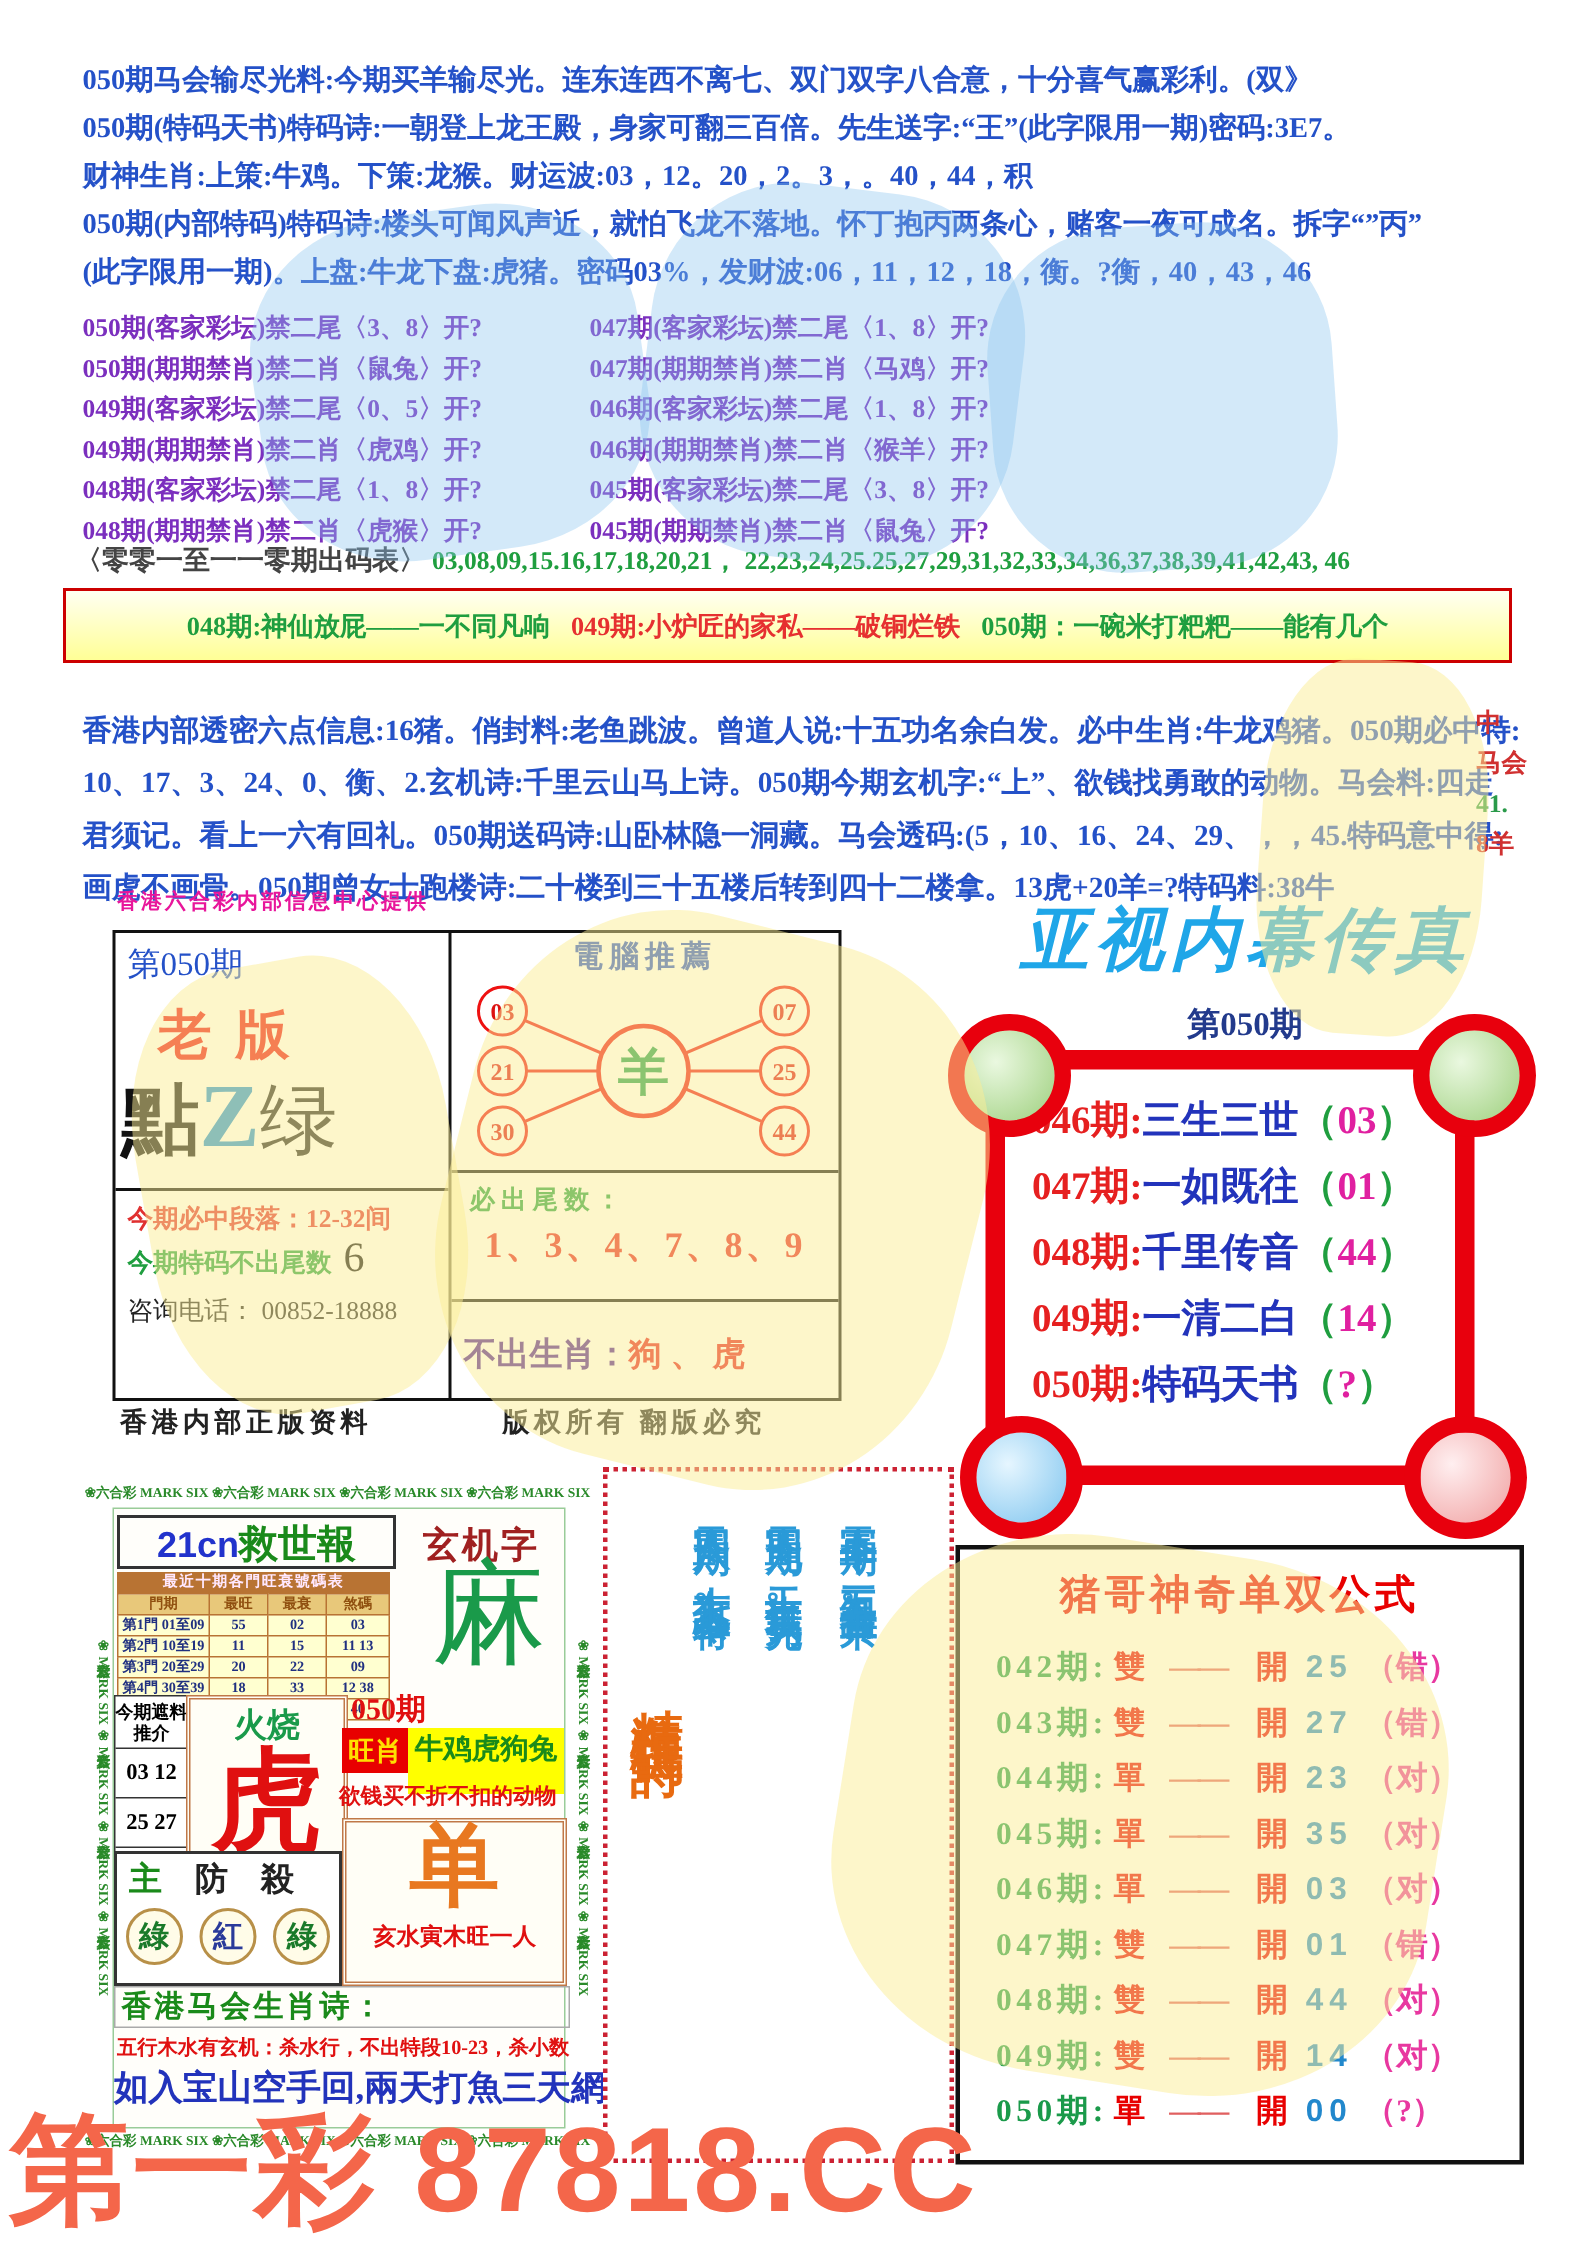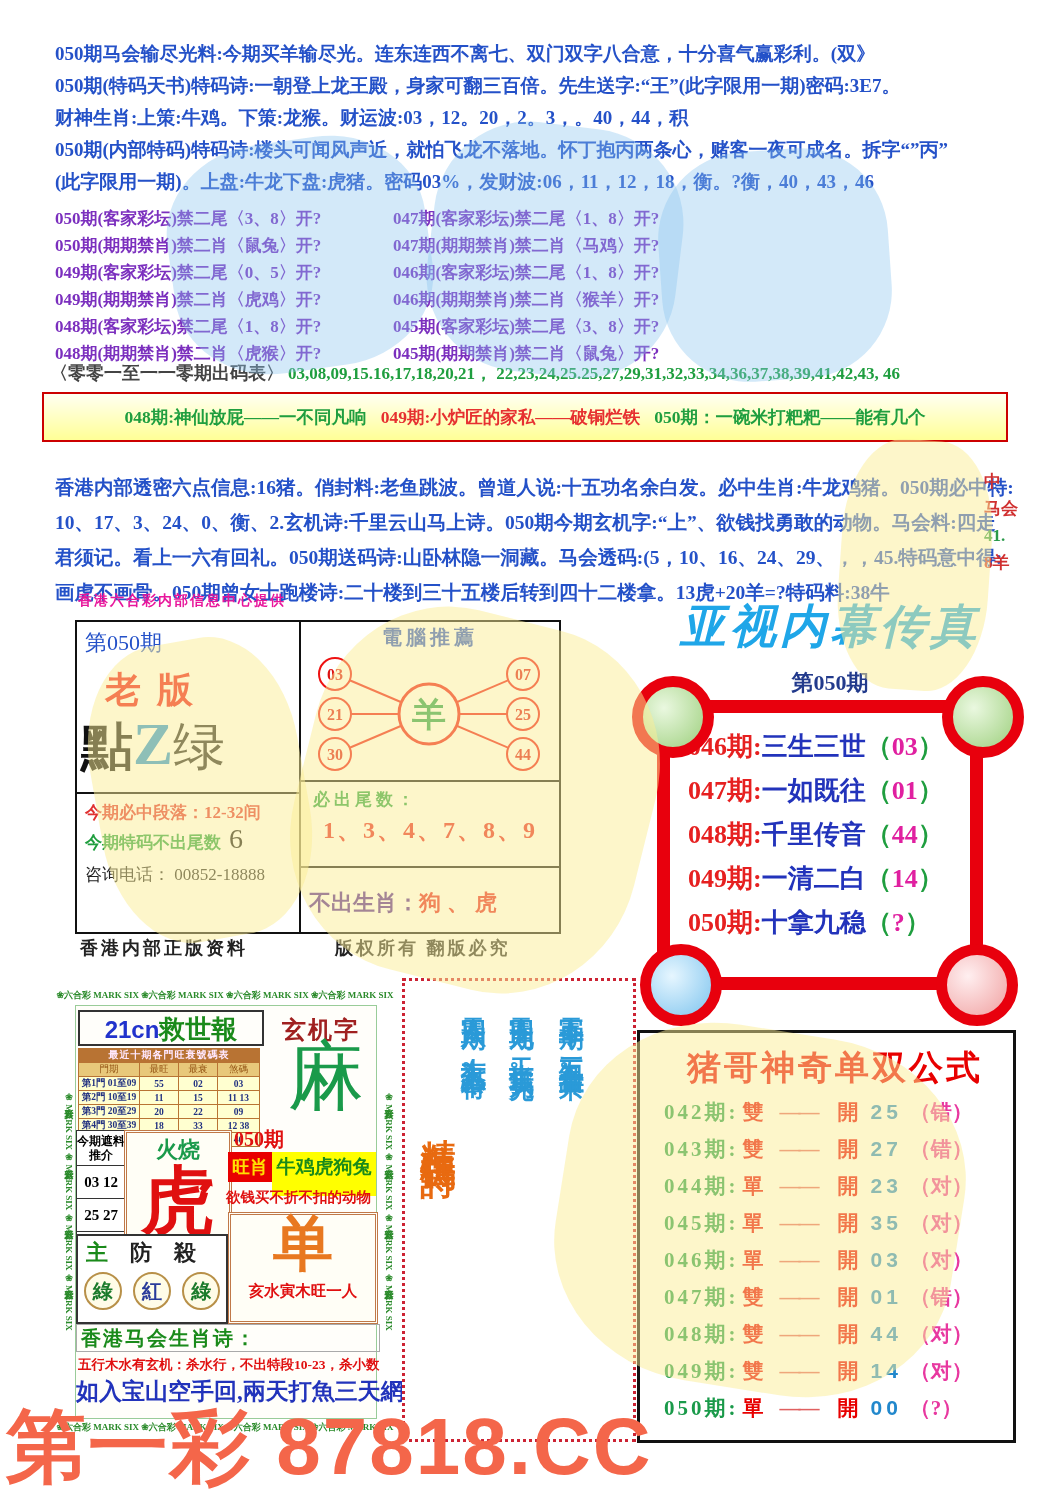--- a/index.html
+++ b/index.html
@@ -72,21 +72,21 @@
   #brandbox{left:2px;top:4px;width:182px;height:32px;border:2px solid #333;text-align:center;white-space:nowrap;}
   #brandbox .n{color:#2233cc;font-size:24px;font-weight:bold;font-family:"Liberation Sans",sans-serif;}
   #brandbox .b{color:#1a8a1a;font-size:26px;font-weight:bold;}
   #xuanji-lbl{left:206px;top:8px;color:#a02020;font-size:24px;font-weight:bold;letter-spacing:2px;}
   #xuanji{left:212px;top:30px;color:#1a9a4a;font-size:76px;line-height:80px;}
   #jtable-title{left:2px;top:42px;width:182px;height:14px;background:#b87333;color:#ffe8ff;
                 font-size:10px;font-weight:bold;text-align:center;line-height:14px;letter-spacing:1px;}
   #jtable-grid{left:2px;top:56px;width:182px;}
   #jtable-grid table{border-collapse:collapse;width:182px;}
   #jtable-grid td{border:1px solid #b87333;font-size:9.5px;text-align:center;height:10px;padding:0;}
-  #jtable-grid tr.hd td{background:#e8c87a;color:#905010;font-weight:normal;}
+  #jtable-grid tr.hd td{background:#e8c87a;color:#905010;font-weight:bold;}
   #jtable-grid tr.bd td{background:#ffffd0;color:#203080;font-weight:bold;}
   #tuijie{left:0;top:124px;width:48px;border:1px solid #333;text-align:center;background:#fff;}
   #tuijie .lb{font-size:12px;line-height:14px;font-weight:bold;border-bottom:1px solid #333;padding:3px 0;}
   #tuijie .c{font-size:15px;font-weight:bold;border-bottom:1px solid #333;height:32px;line-height:32px;}
   #tuijie .c:last-child{border-bottom:none;}
   #tiger-frame{left:48px;top:124px;width:102px;height:104px;border:3px double #c07848;background:#fffef6;text-align:center;}
   #tiger-frame .hs{color:#1a9a4a;font-size:22px;font-weight:bold;margin-top:2px;}
   #tiger-frame .hu{color:#e01010;font-size:74px;line-height:72px;font-weight:bold;}
   #issue050{left:158px;top:120px;color:#e01010;font-size:20px;font-weight:bold;}
   #wangxiao{left:152px;top:146px;white-space:nowrap;display:flex;}
@@ -110,22 +110,22 @@
   #wuxing{left:2px;top:350px;color:#e01010;font-size:13.5px;font-weight:bold;white-space:nowrap;}
   #net{left:0;top:370px;color:#2233bb;font-size:23px;font-weight:bold;white-space:nowrap;}
   
   #jz{left:402px;top:978px;width:228px;height:458px;border:3px dotted #cc2233;background:#fff;z-index:3;}
   .poem{position:absolute;writing-mode:vertical-rl;color:#2a9ad8;font-size:25px;font-weight:bold;
         top:16px;height:430px;letter-spacing:3px;}
   #jz-title{position:absolute;left:8px;top:130px;writing-mode:vertical-rl;color:#e86a10;
             font-size:35px;font-weight:bold;letter-spacing:6px;}
   
   #zhuge{left:637px;top:1030px;width:373px;height:407px;border:3px solid #111;background:#fff;z-index:3;}
-  #zhuge-title{position:absolute;left:0;top:12px;width:100%;color:#e80000;
-               font-size:34px;font-weight:bold;letter-spacing:3px;margin-left:47px;}
+  #zhuge-title{position:absolute;left:0;top:12px;width:100%;text-align:center;color:#e80000;
+               font-size:27px;font-weight:bold;letter-spacing:3px;}
   #zhuge-rows{position:absolute;left:24px;top:60px;}
   .zg-row{height:37px;line-height:37px;font-size:21px;font-weight:bold;white-space:nowrap;}
   .zg-qi{color:#1a9a4a;letter-spacing:3px;}
   .zg-dan{color:#e80000;margin-left:4px;}
   .zg-dash{color:#e06060;margin-left:16px;letter-spacing:-2px;}
   .zg-kai{color:#e80000;margin-left:20px;}
   .zg-num{color:#2288cc;letter-spacing:4px;margin-left:12px;font-family:"Liberation Sans",sans-serif;}
   .zg-res{color:#e838a0;margin-left:8px;}
   
   #banner{left:6px;top:1394px;font-size:80px;font-weight:900;color:#f4664a;letter-spacing:2px;
@@ -247,21 +247,21 @@
   <div class="abs" id="card-foot-r">版权所有  翻版必究</div>
 
   <div class="abs" id="atv-title">亚视内幕传真</div>
   <div class="abs" id="atv-issue">第050期</div>
   <div class="abs" id="atv-frame">
     <div id="atv-rows">
       <div class="atv-row"><span class="atv-qi">046期:</span><span class="atv-tx">三生三世</span><span class="atv-p">（</span><span class="atv-n">03</span><span class="atv-p">）</span></div>
       <div class="atv-row"><span class="atv-qi">047期:</span><span class="atv-tx">一如既往</span><span class="atv-p">（</span><span class="atv-n">01</span><span class="atv-p">）</span></div>
       <div class="atv-row"><span class="atv-qi">048期:</span><span class="atv-tx">千里传音</span><span class="atv-p">（</span><span class="atv-n">44</span><span class="atv-p">）</span></div>
       <div class="atv-row"><span class="atv-qi">049期:</span><span class="atv-tx">一清二白</span><span class="atv-p">（</span><span class="atv-n">14</span><span class="atv-p">）</span></div>
-      <div class="atv-row"><span class="atv-qi">050期:</span><span class="atv-tx">十拿九稳</span><span class="atv-p">（</span><span class="atv-n">?</span><span class="atv-p">）</span></div>
+      <div class="atv-row"><span class="atv-qi">050期:</span><span class="atv-tx">特码天书</span><span class="atv-p">（</span><span class="atv-n">?</span><span class="atv-p">）</span></div>
     </div>
   </div>
   <div class="abs corner" style="left:632px;top:676px;background:radial-gradient(circle at 35% 35%,#eaf8e0,#9ed07e)"></div>
   <div class="abs corner" style="left:942px;top:676px;background:radial-gradient(circle at 35% 35%,#eaf8e0,#9ed07e)"></div>
   <div class="abs corner" style="left:640px;top:944px;background:radial-gradient(circle at 35% 35%,#e6f6ff,#7ec4ee)"></div>
   <div class="abs corner" style="left:936px;top:944px;background:radial-gradient(circle at 35% 35%,#ffeFF0,#f0a0a0)"></div>
 
   <div class="abs" id="jsb">
     <div class="strip" id="strip-t">❀六合彩 MARK SIX ❀六合彩 MARK SIX ❀六合彩 MARK SIX ❀六合彩 MARK SIX</div>
     <div class="strip" id="strip-b">❀六合彩 MARK SIX ❀六合彩 MARK SIX ❀六合彩 MARK SIX ❀六合彩 MARK SIX</div>

